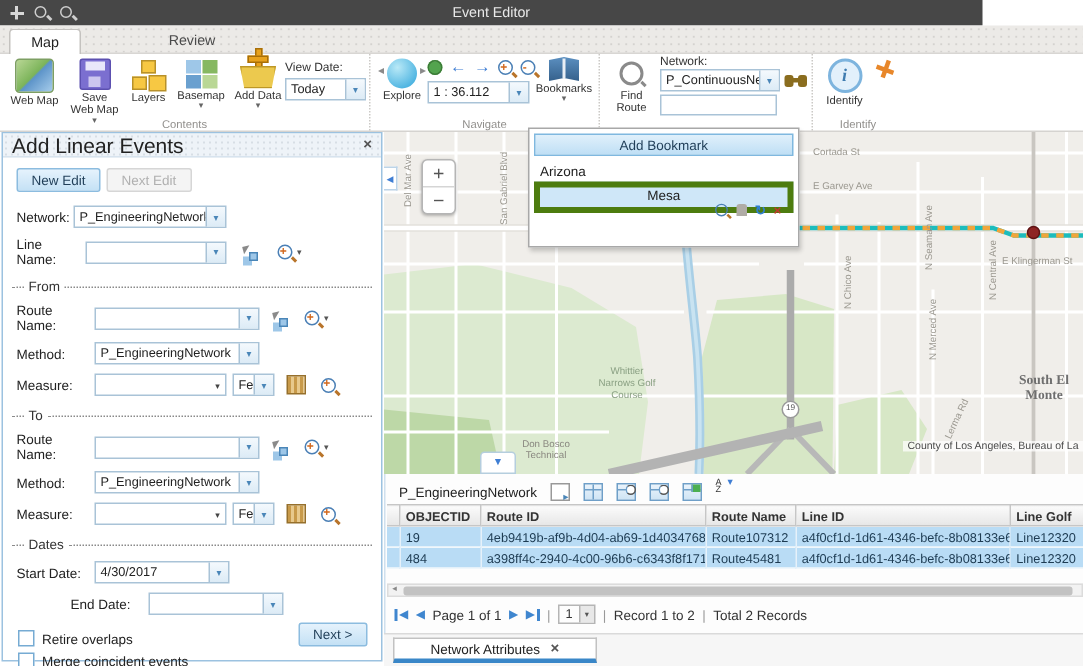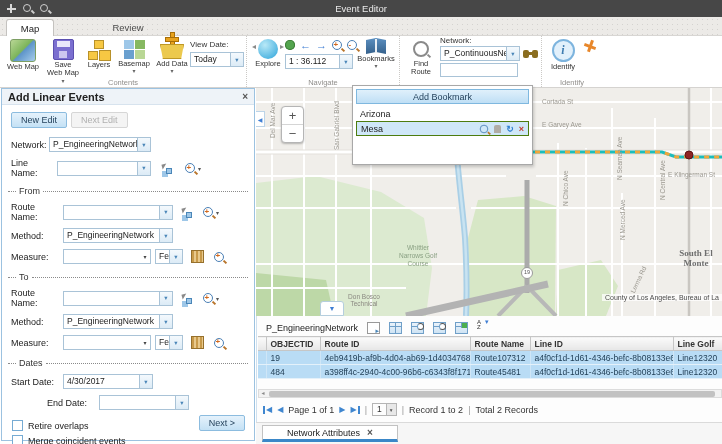--- a/index.html
+++ b/index.html
@@ -1,20 +1,20 @@
 <!DOCTYPE html>
 <html><head>
 <meta charset="utf-8">
 <style>
   html,body{margin:0;padding:0;background:#fff;}
   .screen{position:relative;width:722px;height:444px;font-family:"Liberation Sans",sans-serif;
           background:#fff;overflow:hidden;font-size:9px;color:#333;}
 
   
-  .titlebar{position:absolute;left:0;top:0;width:722px;height:17px;background:#474747;
+  .titlebar{position:absolute;left:0;top:0;width:655px;height:17px;background:#474747;
             display:flex;align-items:center;padding-left:4px;box-sizing:border-box;}
   .tb-title{position:absolute;left:0;right:0;text-align:center;color:#e9e9e9;font-size:9.5px;}
   .tb-ic{width:14px;height:13px;margin-right:3px;position:relative;}
   .tb-move::before{content:"";position:absolute;left:6px;top:2px;width:2px;height:9px;background:#d8d8d8;}
   .tb-move::after{content:"";position:absolute;left:2.5px;top:5.5px;width:9px;height:2px;background:#d8d8d8;}
   .tb-mag::before{content:"";position:absolute;left:2px;top:2px;width:6px;height:6px;border:1.5px solid #cfcfcf;border-radius:50%;}
   .tb-mag::after{content:"";position:absolute;left:9.5px;top:9px;width:4px;height:1.5px;background:#cfcfcf;transform:rotate(45deg);}
 
   
   .tabrow{position:absolute;left:0;top:17px;width:722px;height:19px;background:#eceae7;
@@ -73,21 +73,21 @@
   .ic-locate::before{content:"";position:absolute;left:5px;top:0;width:3px;height:12px;background:#e8872a;transform:rotate(20deg);}
   .ic-locate::after{content:"";position:absolute;left:0;top:4.5px;width:12px;height:3px;background:#e8872a;transform:rotate(20deg);}
 
   .ribbon-input{height:12px;border:1px solid #a9c3d7;background:#fff;}
 
   
   .panel{position:absolute;left:1px;top:88px;width:254px;height:353px;background:#fff;
          border:1px solid #9cc2e0;box-sizing:border-box;}
   .panel-hd{height:15px;background:#eef3f8;background-image:radial-gradient(#d7dee5 0.6px,transparent 0.7px);background-size:4px 4px;
             display:flex;align-items:center;padding:0 6px;border-bottom:1px solid #d7e3ee;}
-  .panel-hd .t{font-weight:bold;font-size:11px;color:#222;flex:1;}
+  .panel-hd .t{font-weight:normal;font-size:14px;color:#222;flex:1;}
   .closex{color:#555;font-size:10px;font-weight:bold;cursor:default;}
   .closex::after{content:"×";}
   .btnrow{margin:7px 0 0 9px;display:flex;gap:4px;}
   .btn{font-size:9px;padding:2px 9px;border-radius:2px;}
   .btn.blue{background:linear-gradient(#e5f2fc,#c4e1f5);border:1px solid #8cbcdf;color:#1f3d57;}
   .btn.dis{background:#f4f4f4;border:1px solid #d6d6d6;color:#b0b0b0;}
   .prow{display:flex;align-items:center;margin:6px 0 0 9px;font-size:9px;color:#222;}
   .prow .plbl{flex:none;}
   .fieldsep{display:flex;align-items:center;margin:8px 6px 0 6px;font-size:9px;color:#333;}
   .fieldsep::before{content:"";width:8px;border-top:1px dotted #8a8a8a;margin-right:3px;}
@@ -117,21 +117,21 @@
      color:#3f7ed4;font-size:7px;display:flex;align-items:center;justify-content:center;}
   .bottom-collapse::after{content:"▼";}
   .shieldlabel{position:absolute;font-size:5.5px;color:#555;}
 
   
   .bkmenu{position:absolute;left:352px;top:85px;width:181px;height:80px;background:#fff;border:1px solid #a8a8a8;
           box-shadow:1px 2px 3px rgba(0,0,0,.2);box-sizing:border-box;z-index:5;}
   .bk-add{margin:3px;height:13px;background:linear-gradient(#e0f0fb,#bfdff5);border:1px solid #7fb8df;
           font-size:9px;color:#1f3d57;display:flex;align-items:center;justify-content:center;}
   .bk-item{height:13px;display:flex;align-items:center;padding:0 4px;font-size:9px;color:#222;margin:1px 3px;}
-  .bk-item.sel{background:#cfe7f8;border:1px solid #4d7c0f;}
+  .bk-item.sel{background:#cfe7f8;border:4px solid #4d7c0f;flex-direction:column;}
   .bk-icons{margin-left:auto;display:flex;align-items:center;gap:5px;}
   .bk-pan{width:7px;height:8px;background:#b0aca6;border-radius:2px 2px 0 0;}
   .bk-refresh{color:#2f7fd0;font-size:9px;font-weight:bold;line-height:8px;}
   .bk-refresh::after{content:"↻";}
   .bk-del{color:#c0392b;font-size:9px;font-weight:bold;line-height:8px;}
   .bk-del::after{content:"×";}
 
   
   .tablewrap{position:absolute;left:256px;top:316px;width:466px;height:128px;background:#fdfdfd;border-left:1px solid #cfe0ee;box-sizing:border-box;}
   .t-toolbar{display:flex;align-items:center;gap:9px;padding:4px 0 0 9px;height:16px;}

